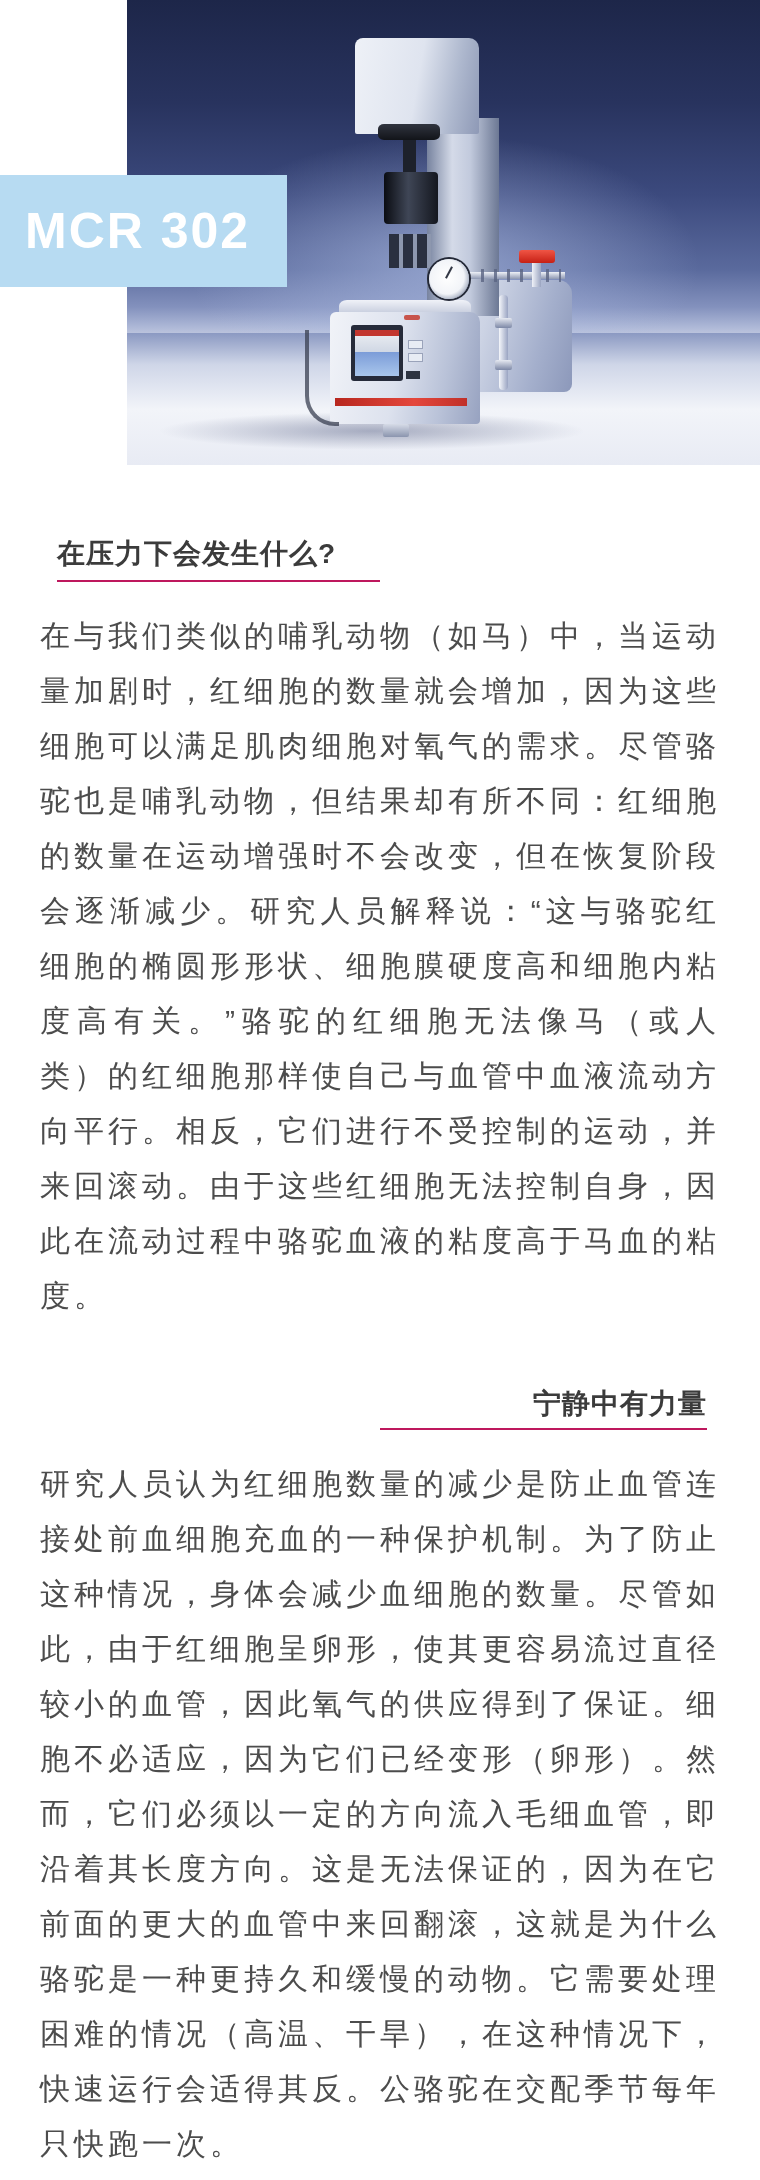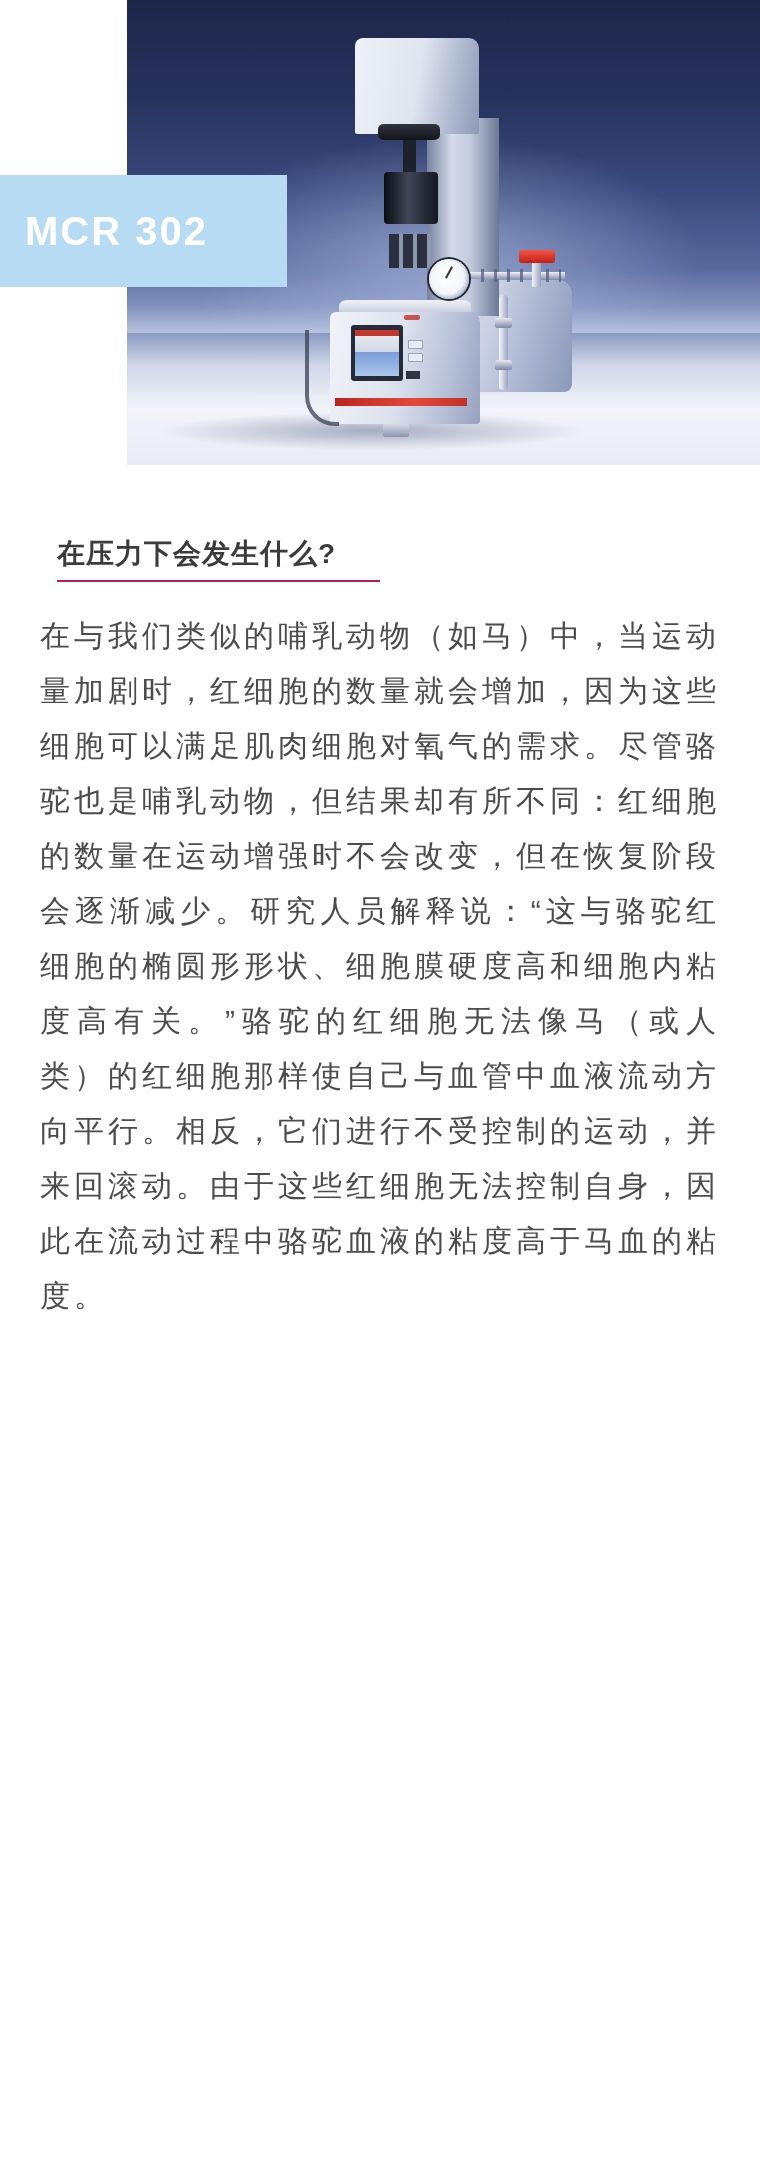--- a/index.html
+++ b/index.html
@@ -72,21 +72,21 @@
   .needle { position:absolute; left:19px; top:7px; width:2px; height:13px; background:#333846; transform:rotate(28deg); }
   .valve { left:392px; top:250px; width:36px; height:13px; border-radius:3px;
     background:linear-gradient(180deg,#f05545,#c62015); }
   .valve-stem { left:405px; top:263px; width:9px; height:24px;
     background:linear-gradient(90deg,#f0f2f8,#9aa4c0); }
 
   .badge {
     position:absolute; left:0; top:175px; width:287px; height:112px;
     background:#b7dbf2; color:#ffffff;
     display:flex; align-items:center; box-sizing:border-box; padding-left:25px;
-    font-size:40px; font-weight:bold; letter-spacing:2px; z-index:5;
+    font-size:50px; font-weight:bold; letter-spacing:2px; z-index:5;
   }
 
   
   .content { display:flow-root; padding:0 40px; }
   .title {
     font-size:28px; line-height:28px; font-weight:bold; color:#3b3b3b;
     letter-spacing:1px; border-bottom:2px solid #be185d; box-sizing:content-box;
   }
   .title-left  { width:323px; margin:75px 0 0 17px; padding-bottom:12px; text-align:left; }
   .title-right { width:327px; margin:67px 13px 0 auto; padding-bottom:10px; text-align:right; }
@@ -141,15 +141,17 @@
 
     <div class="badge">
       <span>MCR 302</span>
     </div>
   </header>
 
   <main class="content">
     <h2 class="title title-left">在压力下会发生什么?</h2>
     <p class="para">在与我们类似的哺乳动物（如马）中，当运动量加剧时，红细胞的数量就会增加，因为这些细胞可以满足肌肉细胞对氧气的需求。尽管骆驼也是哺乳动物，但结果却有所不同：红细胞的数量在运动增强时不会改变，但在恢复阶段会逐渐减少。研究人员解释说：“这与骆驼红细胞的椭圆形形状、细胞膜硬度高和细胞内粘度高有关。”骆驼的红细胞无法像马（或人类）的红细胞那样使自己与血管中血液流动方向平行。相反，它们进行不受控制的运动，并来回滚动。由于这些红细胞无法控制自身，因此在流动过程中骆驼血液的粘度高于马血的粘度。</p>
 
+    <h2 class="title title-right">宁静中有力量</h2>
+    <p class="para">研究人员认为红细胞数量的减少是防止血管连接处前血细胞充血的一种保护机制。为了防止这种情况，身体会减少血细胞的数量。尽管如此，由于红细胞呈卵形，使其更容易流过直径较小的血管，因此氧气的供应得到了保证。细胞不必适应，因为它们已经变形（卵形）。然而，它们必须以一定的方向流入毛细血管，即沿着其长度方向。这是无法保证的，因为在它前面的更大的血管中来回翻滚，这就是为什么骆驼是一种更持久和缓慢的动物。它需要处理困难的情况（高温、干旱），在这种情况下，快速运行会适得其反。公骆驼在交配季节每年只快跑一次。</p>
   </main>
 
 </div>
 
 </body></html>

